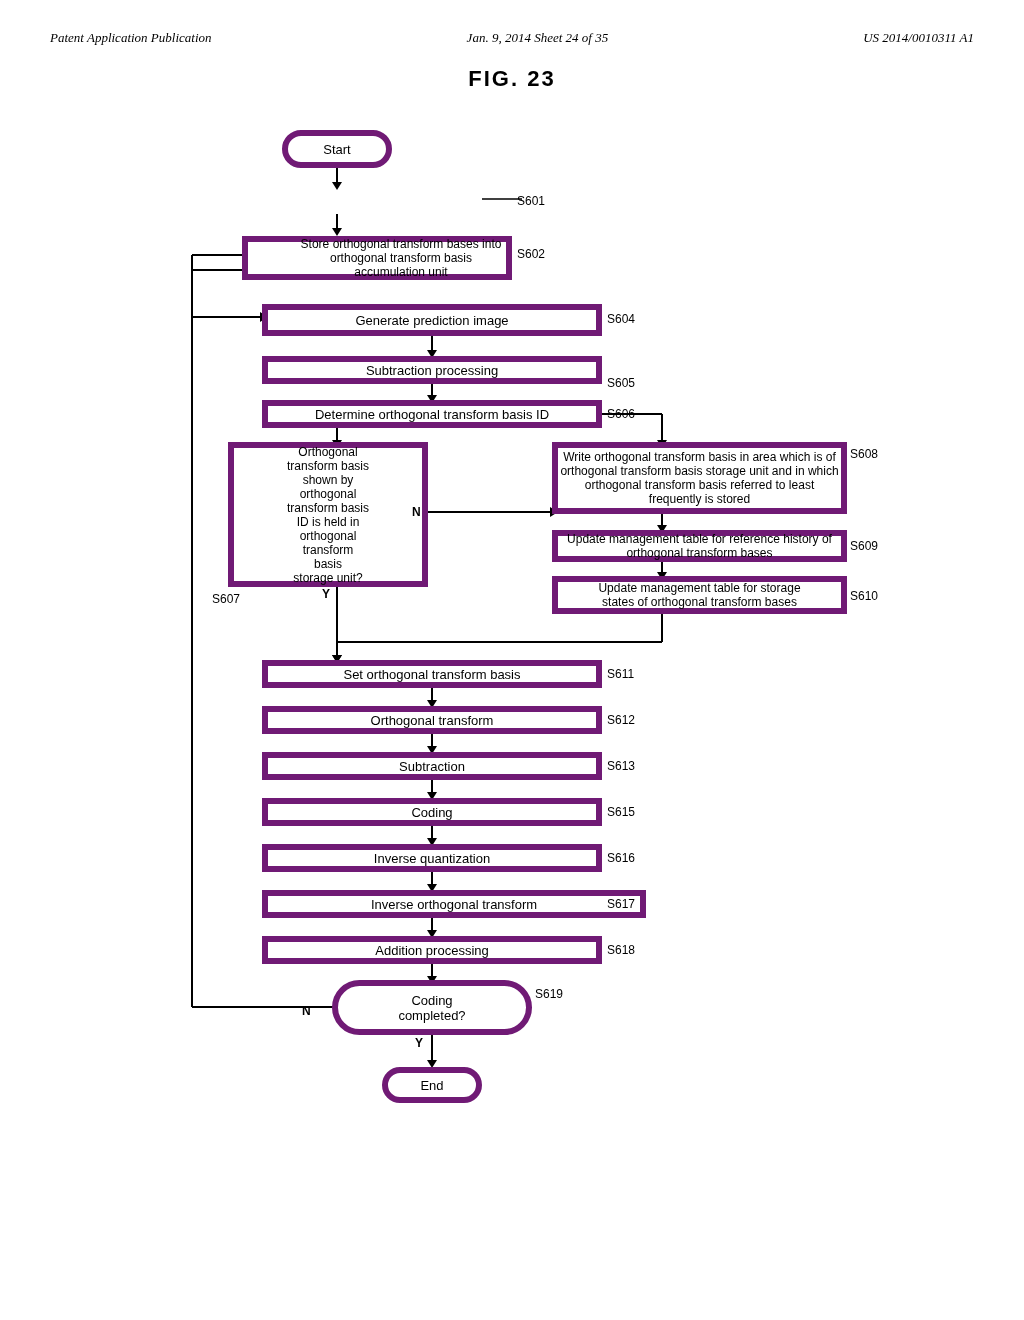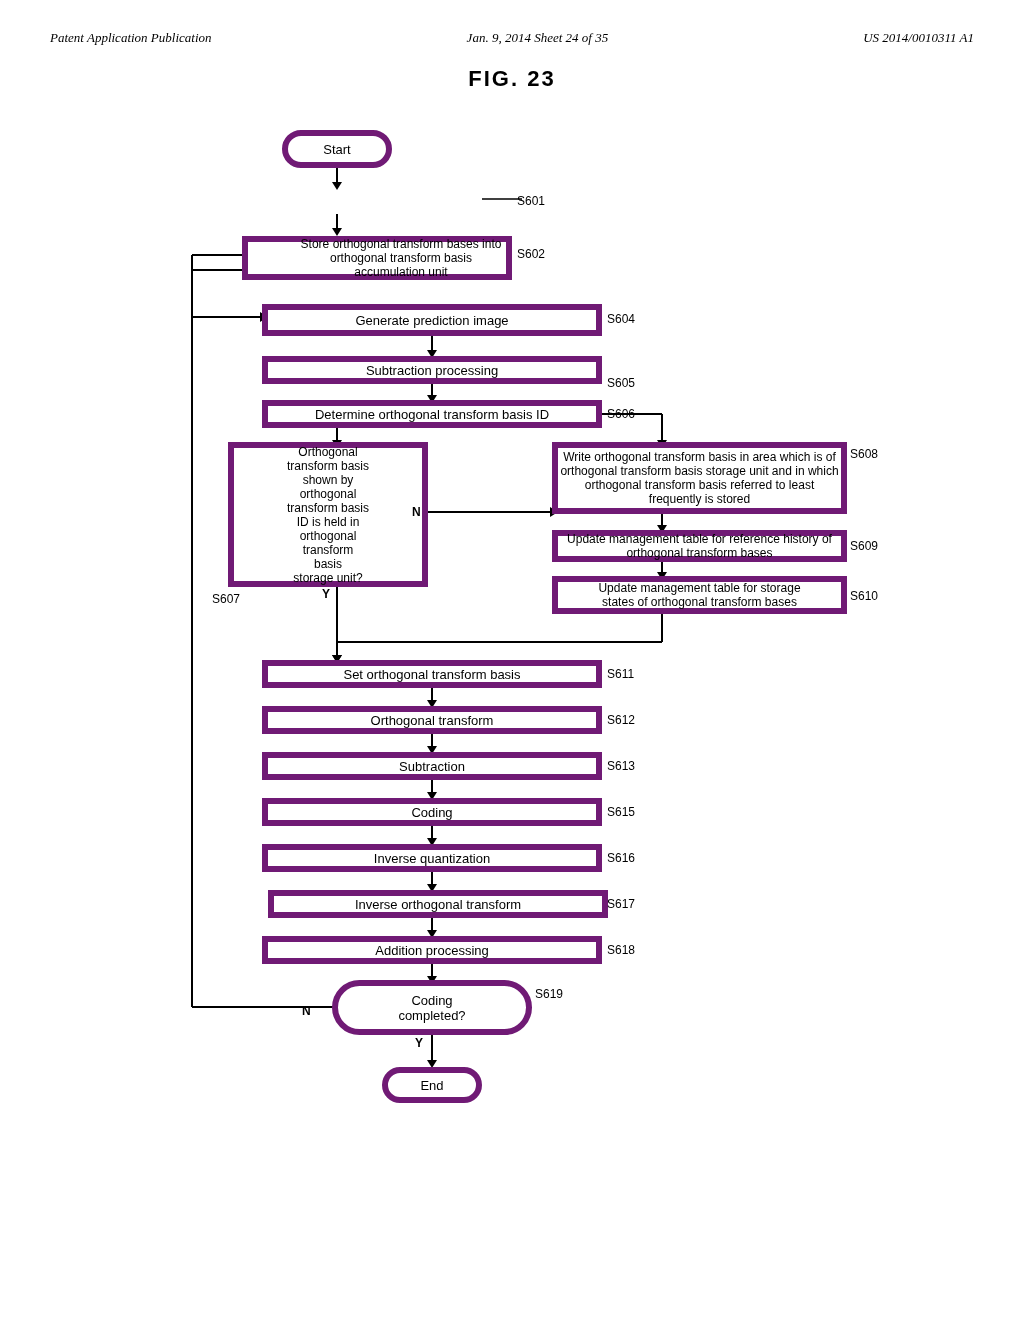--- a/index.html
+++ b/index.html
@@ -247,21 +247,21 @@
     <div class="fc-node" style="left:100px; top:686px; width:340px; height:28px;">
       <span>Coding</span>
     </div>
     <div class="fc-step-label" style="left:445px; top:693px;">S615</div>
 
     <div class="fc-node" style="left:100px; top:732px; width:340px; height:28px;">
       <span>Inverse quantization</span>
     </div>
     <div class="fc-step-label" style="left:445px; top:739px;">S616</div>
 
-    <div class="fc-node" style="left:106px; top:778px; width:340px; height:28px;">
+    <div class="fc-node" style="left:100px; top:778px; width:384px; height:28px;">
       <span>Inverse orthogonal transform</span>
     </div>
     <div class="fc-step-label" style="left:445px; top:785px;">S617</div>
 
     <div class="fc-node" style="left:100px; top:824px; width:340px; height:28px;">
       <span>Addition processing</span>
     </div>
     <div class="fc-step-label" style="left:445px; top:831px;">S618</div>
 
     <div class="fc-node fc-oval" style="left:170px; top:868px; width:200px; height:55px; white-space:pre-line; font-size:13px;">

